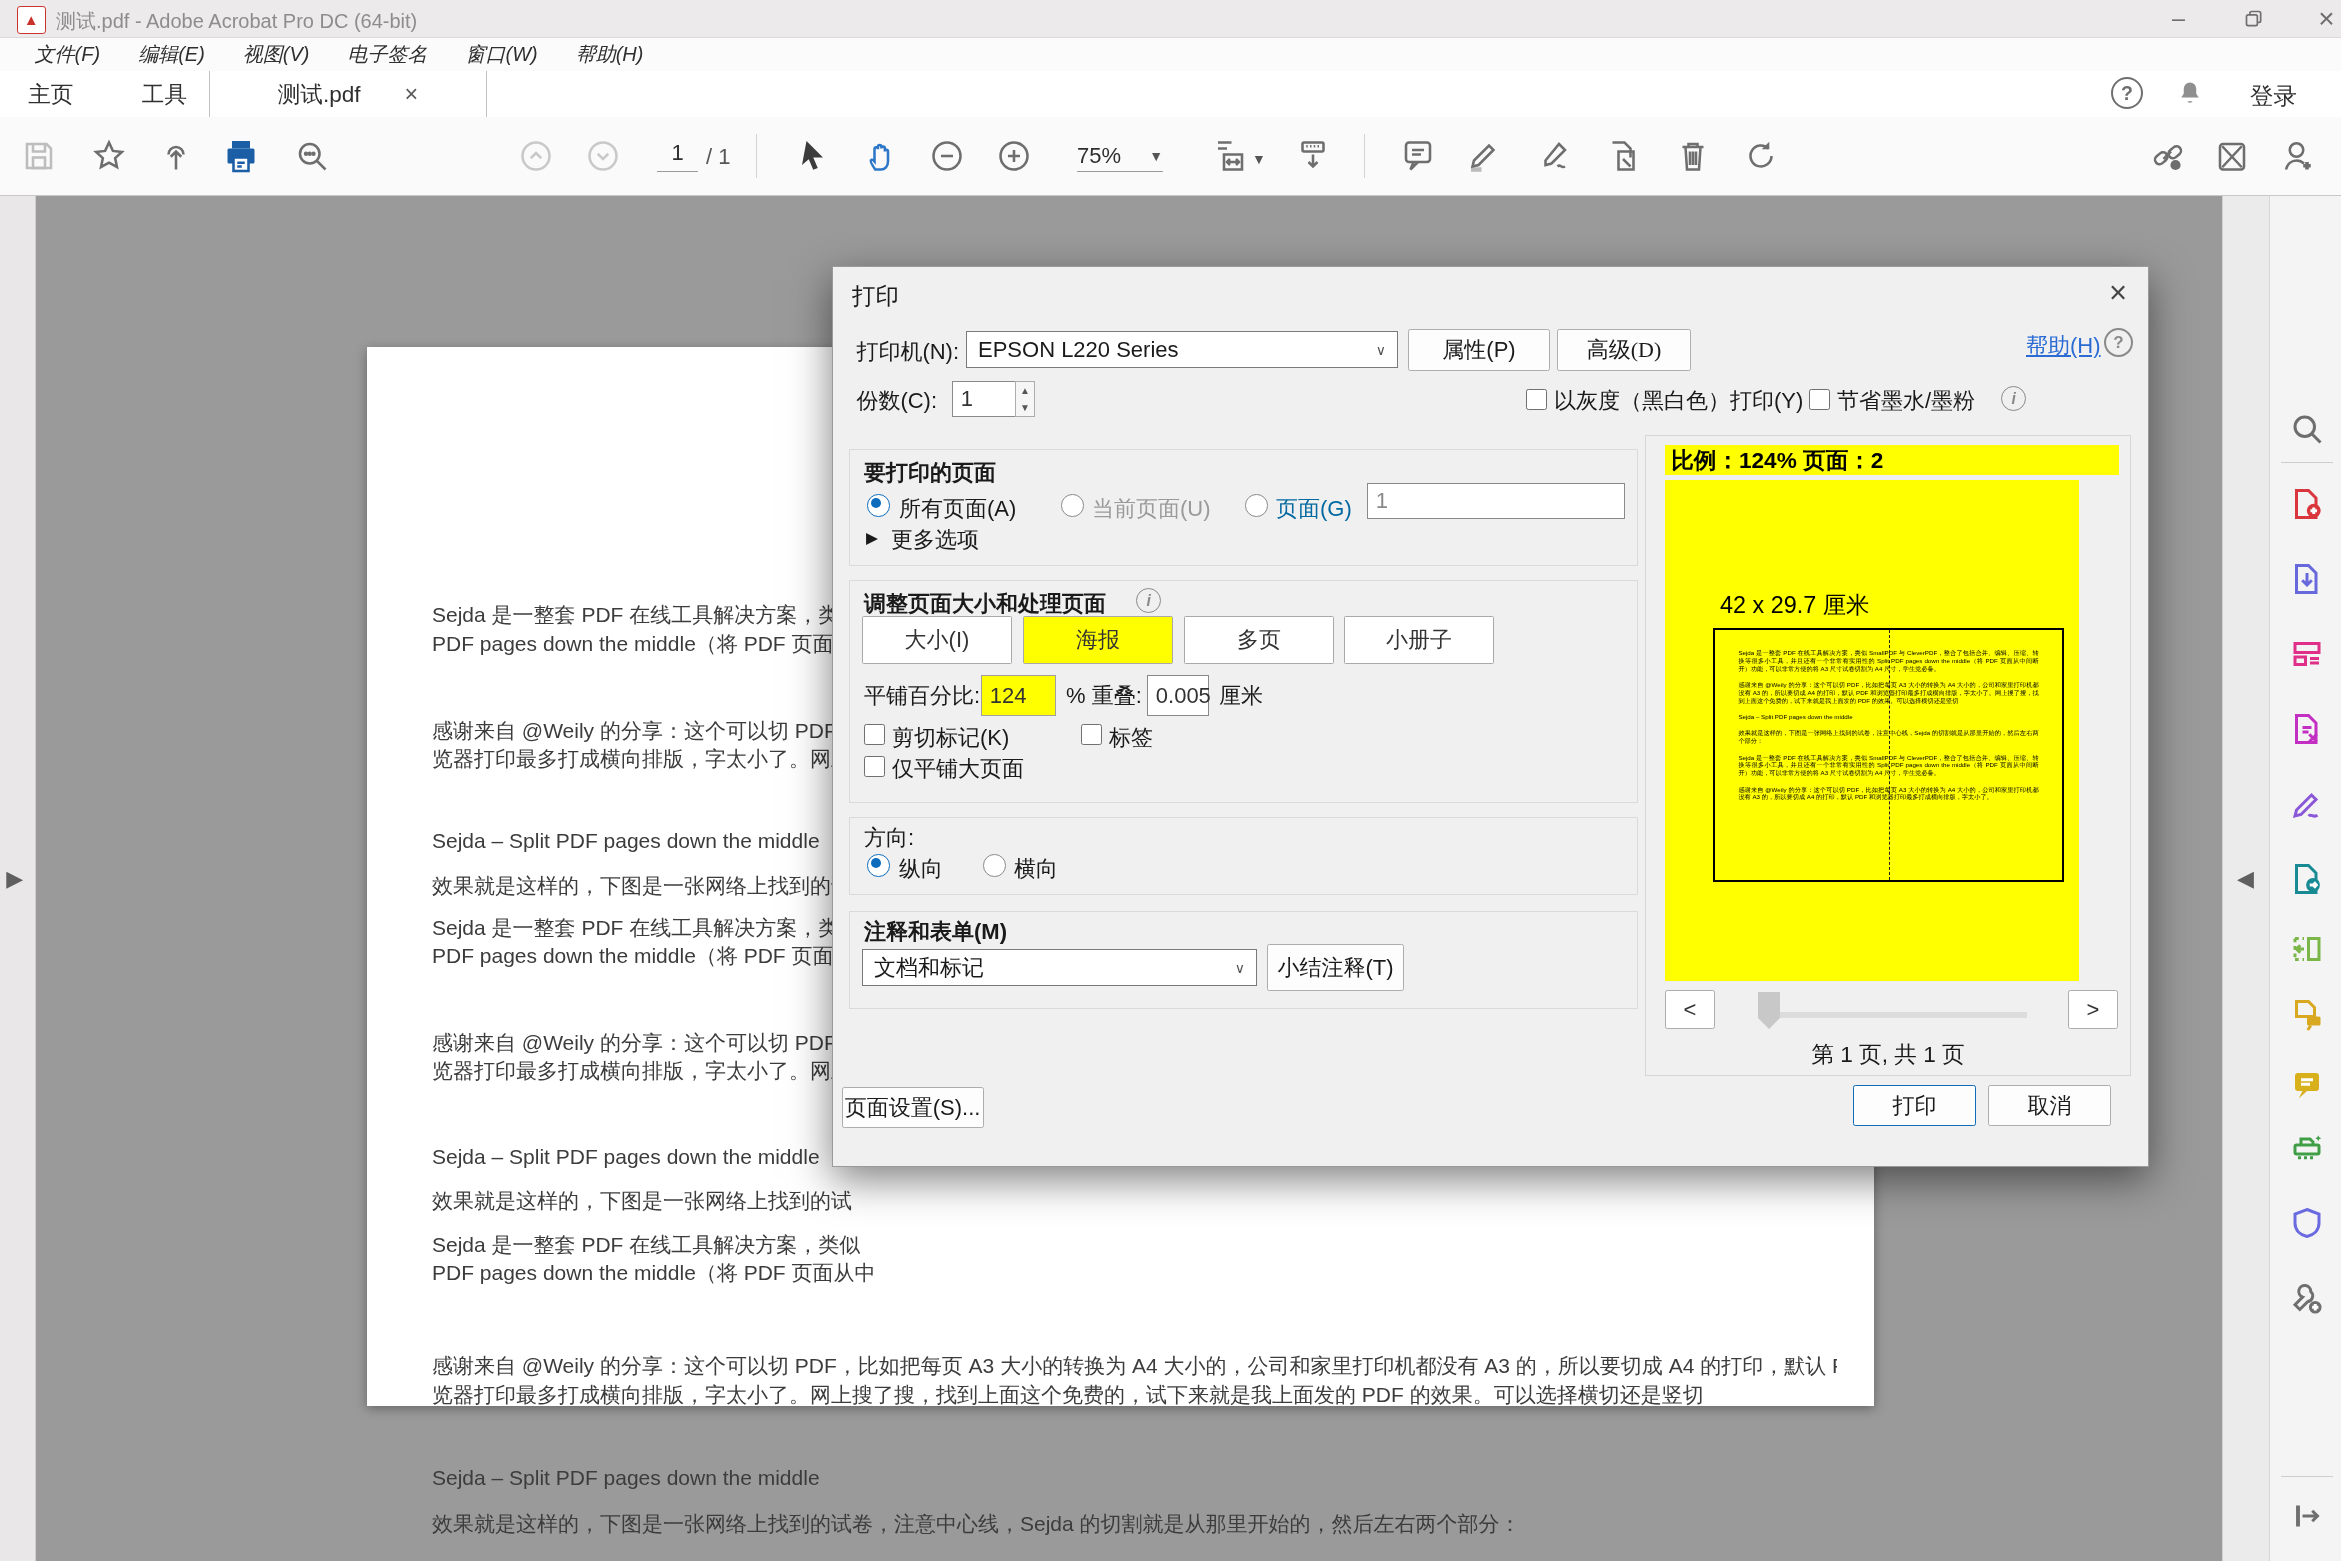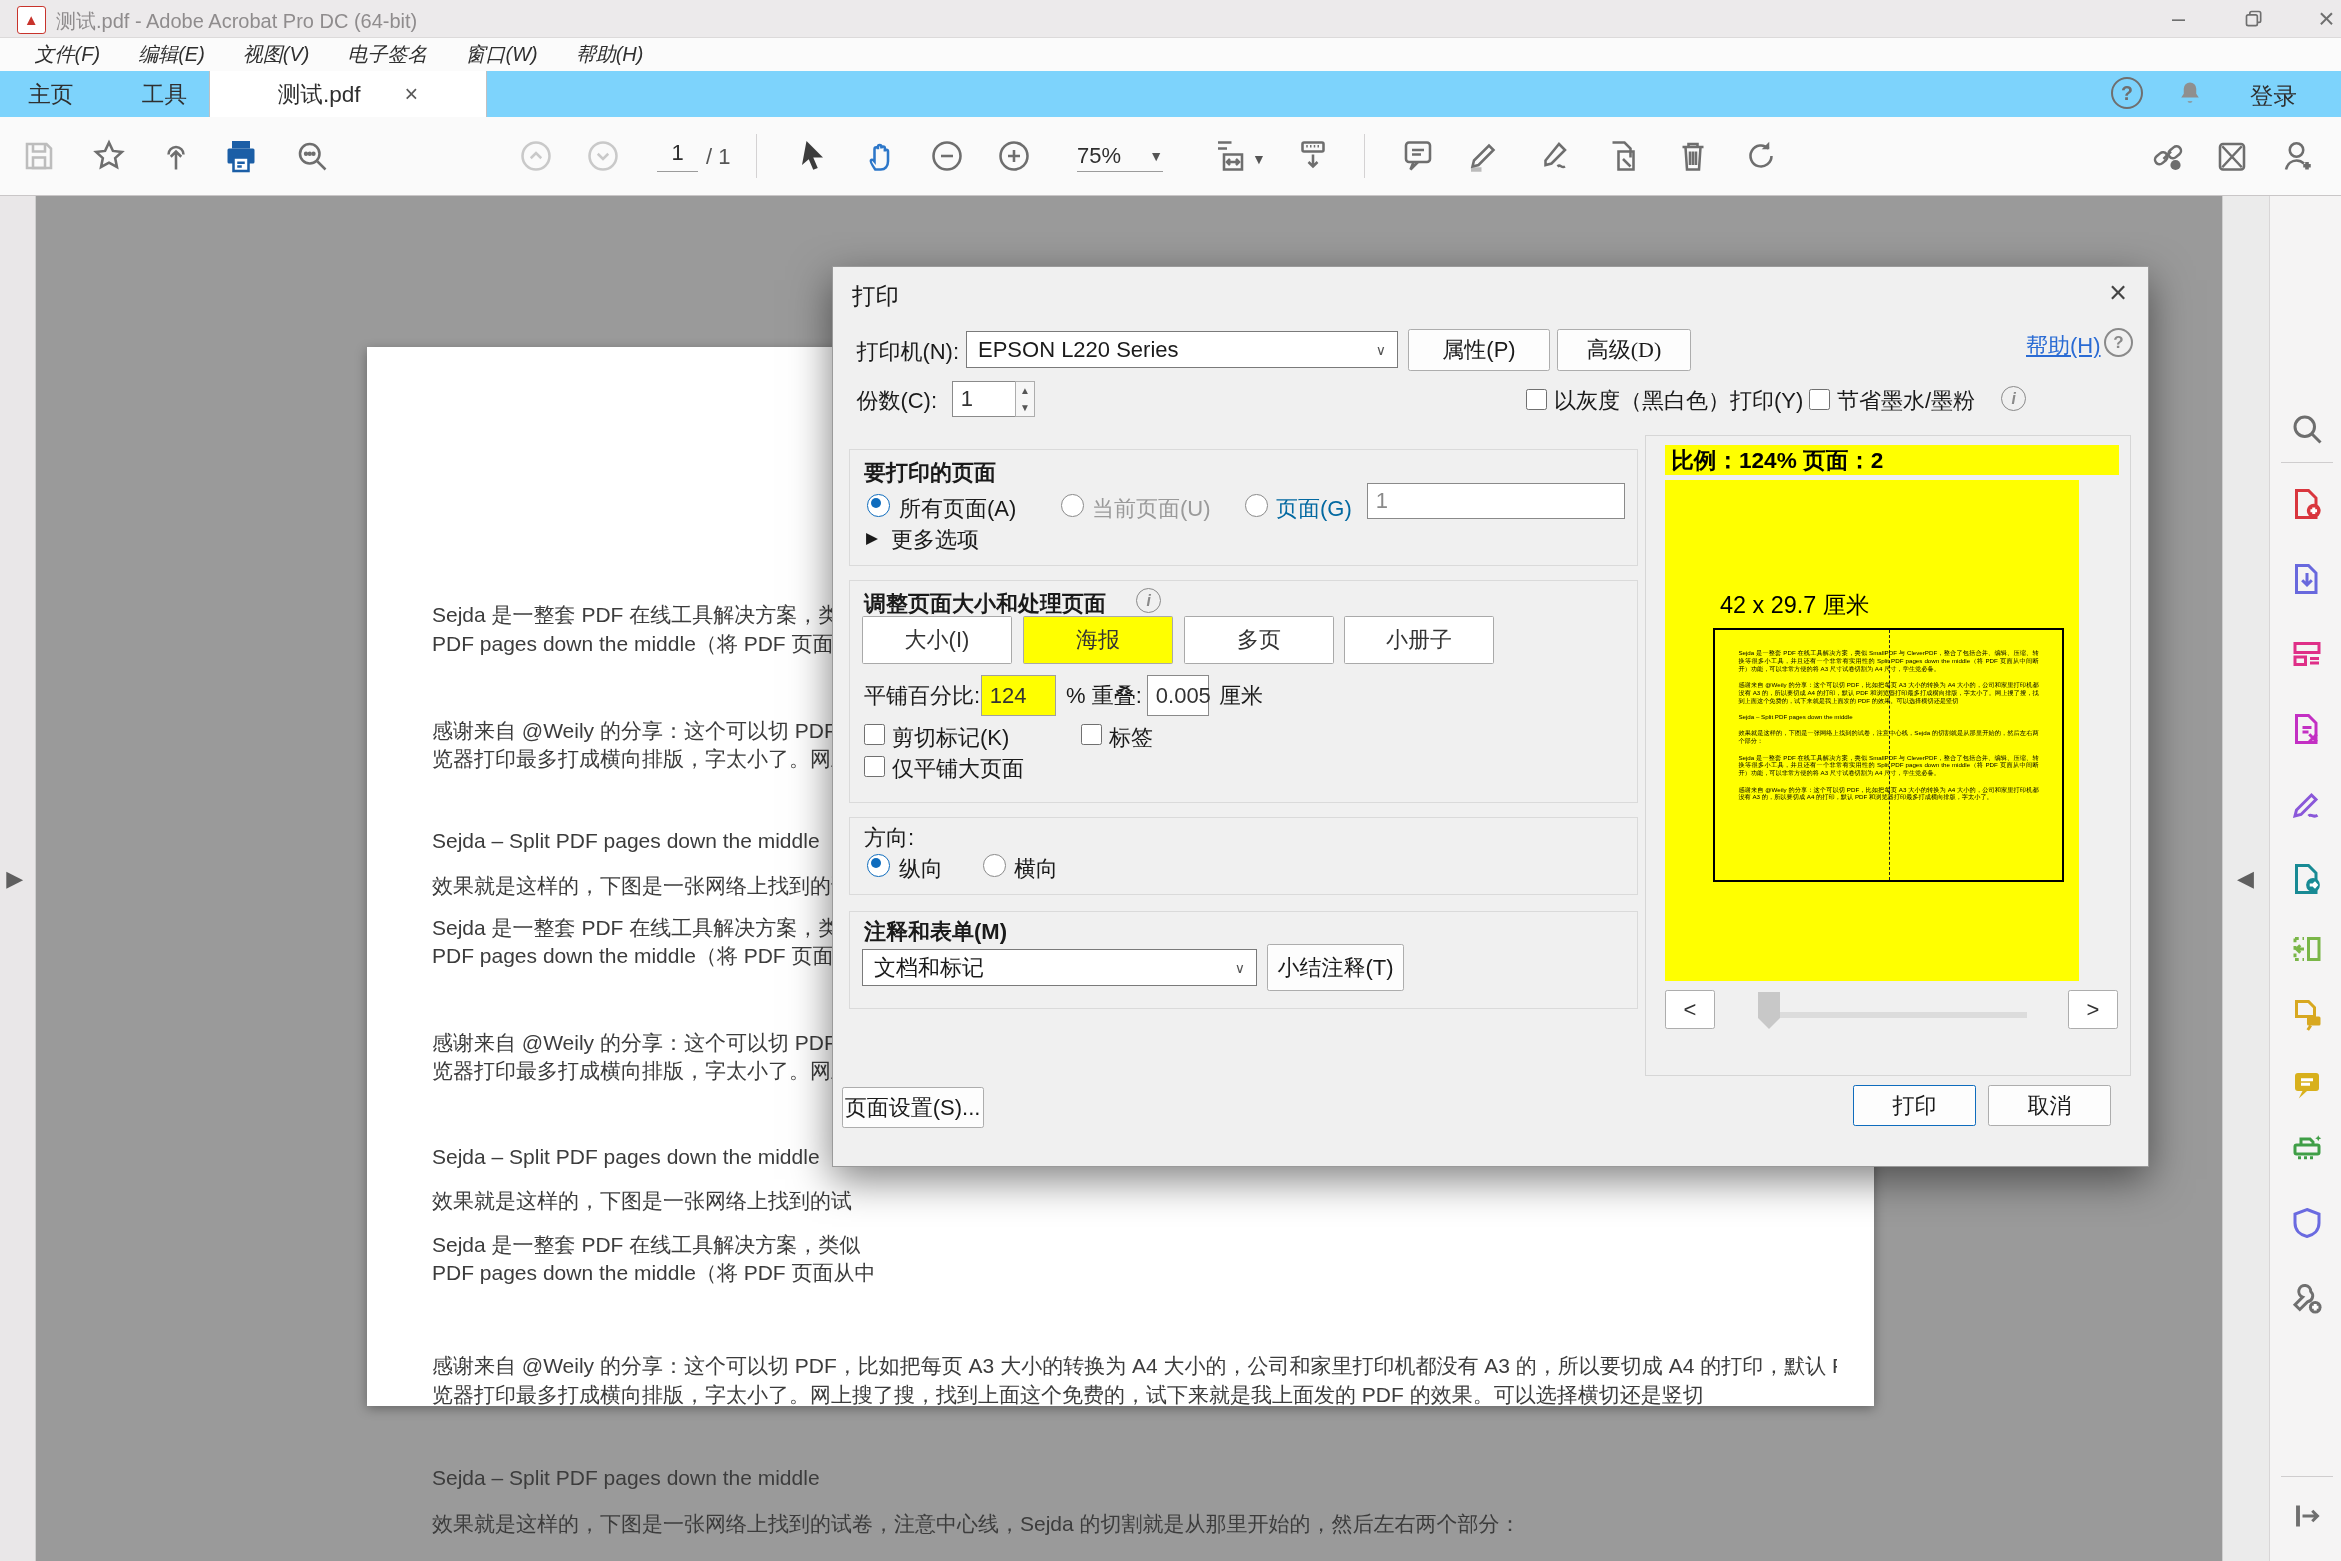--- a/index.html
+++ b/index.html
@@ -8,21 +8,21 @@
   .abs{position:absolute;}
   
   .titlebar{position:absolute;left:0;top:0;width:2342px;height:37px;background:#eceaeb;border-bottom:0.8px solid #dcdada;}
   .pdf-logo{position:absolute;left:17px;top:5.5px;width:26.5px;height:26.5px;border:1.6px solid #c8332b;border-radius:3.1px;background:#fff;color:#c8332b;font-weight:bold;font-size:15px;display:flex;align-items:center;justify-content:center;}
   .win-title{position:absolute;left:56px;top:7.8px;font-size:20px;color:#8f8c8d;white-space:nowrap;}
   .win-btn{position:absolute;top:3.1px;width:47px;height:31px;display:flex;align-items:center;justify-content:center;color:#6f6f6f;font-size:23.4px;}
   
   .menubar{position:absolute;left:0;top:38px;width:2342px;height:33px;background:#fbfbfb;display:flex;align-items:center;padding-left:15.6px;box-sizing:border-box;}
   .menu-item{font-size:20px;color:#2f2f2f;padding:0 19px;white-space:nowrap;font-style:italic;}
   
-  .tabrow{position:absolute;left:0;top:71px;width:2342px;height:46px;background:#7dd3fc;}
+  .tabrow{position:absolute;left:0;top:71px;width:2342px;height:46px;background:#ffffff;}
   .tab{position:absolute;top:0;height:46px;display:flex;align-items:center;justify-content:center;font-size:22.6px;color:#2f2f2f;}
   .doc-tab{background:#fff;border-left:0.8px solid #c2c0c1;border-right:0.8px solid #c2c0c1;}
   .tab-close{font-size:23.4px;color:#5a5a5a;margin-left:44px;}
   .help-circle{position:absolute;top:6.2px;width:28px;height:28px;border:2.3px solid #6f6f6f;border-radius:50%;color:#6f6f6f;font-size:19.5px;font-weight:bold;display:flex;align-items:center;justify-content:center;}
   .signin{position:absolute;top:9.4px;font-size:23.4px;color:#2f2f2f;}
   
   .toolbar{position:absolute;left:0;top:117px;width:2342px;height:78px;background:#fafafa;border-bottom:0.8px solid #c9c6c7;}
   .tb{position:absolute;top:21px;width:36px;height:36px;color:#6e6e6e;}
   .tb svg{width:36px;height:36px;stroke:currentColor;fill:none;stroke-width:1.7;}
   .tb-divider{position:absolute;top:17px;width:0.8px;height:44px;background:#d4d2d3;}
@@ -420,20 +420,21 @@
             <div class="pv-para">Sejda – Split PDF pages down the middle</div>
             <div class="pv-para">效果就是这样的，下图是一张网络上找到的试卷，注意中心线，Sejda 的切割就是从那里开始的，然后左右两个部分：</div>
             <div class="pv-para">Sejda 是一整套 PDF 在线工具解决方案，类似 SmallPDF 与 CleverPDF，整合了包括合并、编辑、压缩、转换等很多小工具，并且还有一个非常有实用性的 Split PDF pages down the middle（将 PDF 页面从中间断开）功能，可以非常方便的将 A3 尺寸试卷切割为 A4 尺寸，学生党必备。</div>
             <div class="pv-para">感谢来自 @Weily 的分享：这个可以切 PDF，比如把每页 A3 大小的转换为 A4 大小的，公司和家里打印机都没有 A3 的，所以要切成 A4 的打印，默认 PDF 和浏览器打印最多打成横向排版，字太小了。</div>
           </div>
       </div>
       <div class="pv-navbtn" style="left:19px;top:554px;">&lt;</div>
       <div class="pv-track"></div>
       <div class="pv-thumb"></div>
       <div class="pv-navbtn" style="left:422px;top:554px;">&gt;</div>
+      <div class="pv-count">第 1 页, 共 1 页</div>
     </div>
 
     <div class="btn" style="left:8.6px;top:820px;width:142px;height:41px;">页面设置(S)...</div>
     <div class="btn" style="left:1020px;top:818px;width:123px;height:41px;border:1.6px solid #0f6cbd;">打印</div>
     <div class="btn" style="left:1155px;top:818px;width:123px;height:41px;">取消</div>
   </div>
 
 </div>
 
 

